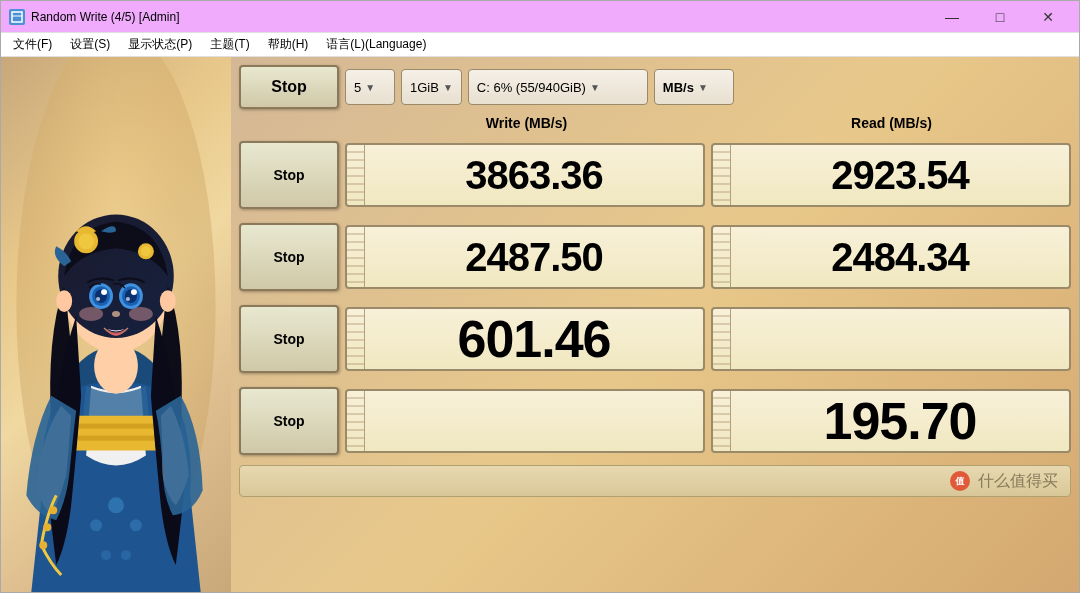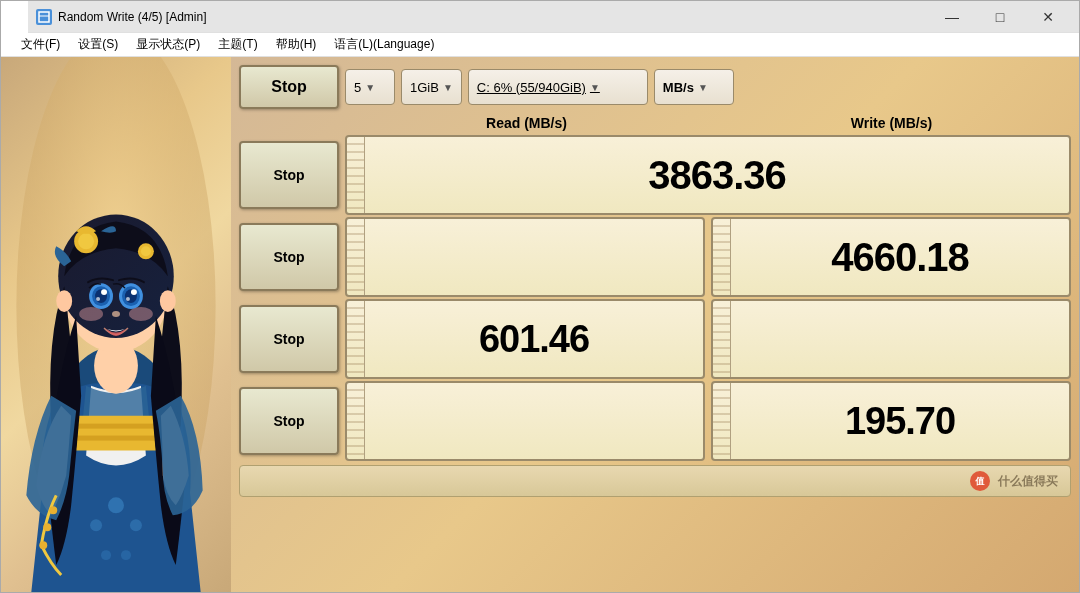--- a/index.html
+++ b/index.html
@@ -16,27 +16,26 @@
       width: 1080px;
       height: 593px;
       background: #fff;
       border: 1px solid #aaa;
       display: flex;
       flex-direction: column;
     }
 
     .title-bar {
       height: 32px;
-      background: #e5e5e5;
+      background: #f0abfc;
       display: flex;
       align-items: center;
       padding: 0 8px;
       border-bottom: 1px solid #e0e0e0;
       user-select: none;
-      margin-left: 27px;
     }
 
     .title-bar-icon {
       width: 16px;
       height: 16px;
       margin-right: 6px;
       background: #4a90d9;
       border-radius: 2px;
       display: flex;
       align-items: center;
@@ -68,21 +67,21 @@
       align-items: center;
       justify-content: center;
       color: #333;
     }
 
     .menu-bar {
       height: 24px;
       background: #fff;
       display: flex;
       align-items: center;
-      padding: 0 12px;
+      padding: 0 4px;
       border-bottom: 1px solid #e0e0e0;
       font-size: 12px;
       gap: 2px;
     }
 
     .menu-item {
       padding: 2px 8px;
       cursor: pointer;
       border-radius: 2px;
       color: #000;
@@ -166,21 +165,20 @@
       cursor: pointer;
     }
 
     .dropdown-arrow {
       font-size: 10px;
       color: #555;
     }
 
     .dropdown-wide {
       min-width: 180px;
-      text-decoration: underline;
     }
 
     .dropdown-unit {
       min-width: 80px;
       font-weight: bold;
     }
 
     .dropdown-num {
       min-width: 50px;
     }
@@ -218,21 +216,21 @@
       cursor: pointer;
       color: #000;
       min-width: 100px;
       height: 68px;
       box-shadow: 1px 1px 3px rgba(0,0,0,0.3);
       flex-shrink: 0;
     }
 
     .value-box {
       flex: 1;
-      height: 80px;
+      height: 64px;
       background: linear-gradient(to bottom, #f8f0d8, #f0e8c0);
       border: 2px solid #9a8a6a;
       border-radius: 4px;
       display: flex;
       align-items: center;
       position: relative;
       overflow: hidden;
     }
 
     .value-box-left-accent {
@@ -252,39 +250,39 @@
     .value-text {
       flex: 1;
       text-align: center;
       font-size: 36px;
       font-weight: 900;
       color: #000;
       letter-spacing: -1px;
     }
 
     .value-text.large { font-size: 40px; }
-    .value-text.medium { font-size: 38px; }
+    .value-text.medium { font-size: 52px; }
 
     
     .bottom-bar {
       height: 32px;
       background: linear-gradient(to bottom, #e8d8b0, #d8c898);
       border: 1px solid #b0a070;
       border-radius: 4px;
       display: flex;
       align-items: center;
       justify-content: flex-end;
       padding: 0 12px;
       gap: 8px;
     }
 
     .watermark {
-      font-size: 12px;
+      font-size: 16px;
       color: #8a7a5a;
-      font-weight: bold;
+      font-weight: normal;
     }
 
     .watermark-icon {
       width: 20px;
       height: 20px;
       background: #e05a3a;
       border-radius: 50%;
       display: inline-flex;
       align-items: center;
       justify-content: center;
@@ -449,40 +447,45 @@
           <span>C: 6% (55/940GiB)</span>
           <span class="dropdown-arrow">▼</span>
         </div>
         <div class="dropdown-control dropdown-unit">
           <span>MB/s</span>
           <span class="dropdown-arrow">▼</span>
         </div>
       </div>
 
       <div class="header-row">
+        <div class="col-header">Write (MB/s)</div>
         <div class="col-header">Read (MB/s)</div>
-        <div class="col-header">Write (MB/s)</div>
       </div>
 
       <div class="data-row">
         <button class="stop-btn">Stop</button>
         <div class="value-box">
           <div class="value-box-left-accent"></div>
           <span class="value-text large">3863.36</span>
         </div>
+        <div class="value-box">
+          <div class="value-box-left-accent"></div>
+          <span class="value-text large">2923.54</span>
+        </div>
       </div>
 
       <div class="data-row">
         <button class="stop-btn">Stop</button>
         <div class="value-box">
           <div class="value-box-left-accent"></div>
-        </div>
-        <div class="value-box">
-          <div class="value-box-left-accent"></div>
-          <span class="value-text large">4660.18</span>
+          <span class="value-text large">2487.50</span>
+        </div>
+        <div class="value-box">
+          <div class="value-box-left-accent"></div>
+          <span class="value-text large">2484.34</span>
         </div>
       </div>
 
       <div class="data-row">
         <button class="stop-btn">Stop</button>
         <div class="value-box">
           <div class="value-box-left-accent"></div>
           <span class="value-text medium">601.46</span>
         </div>
         <div class="value-box">

